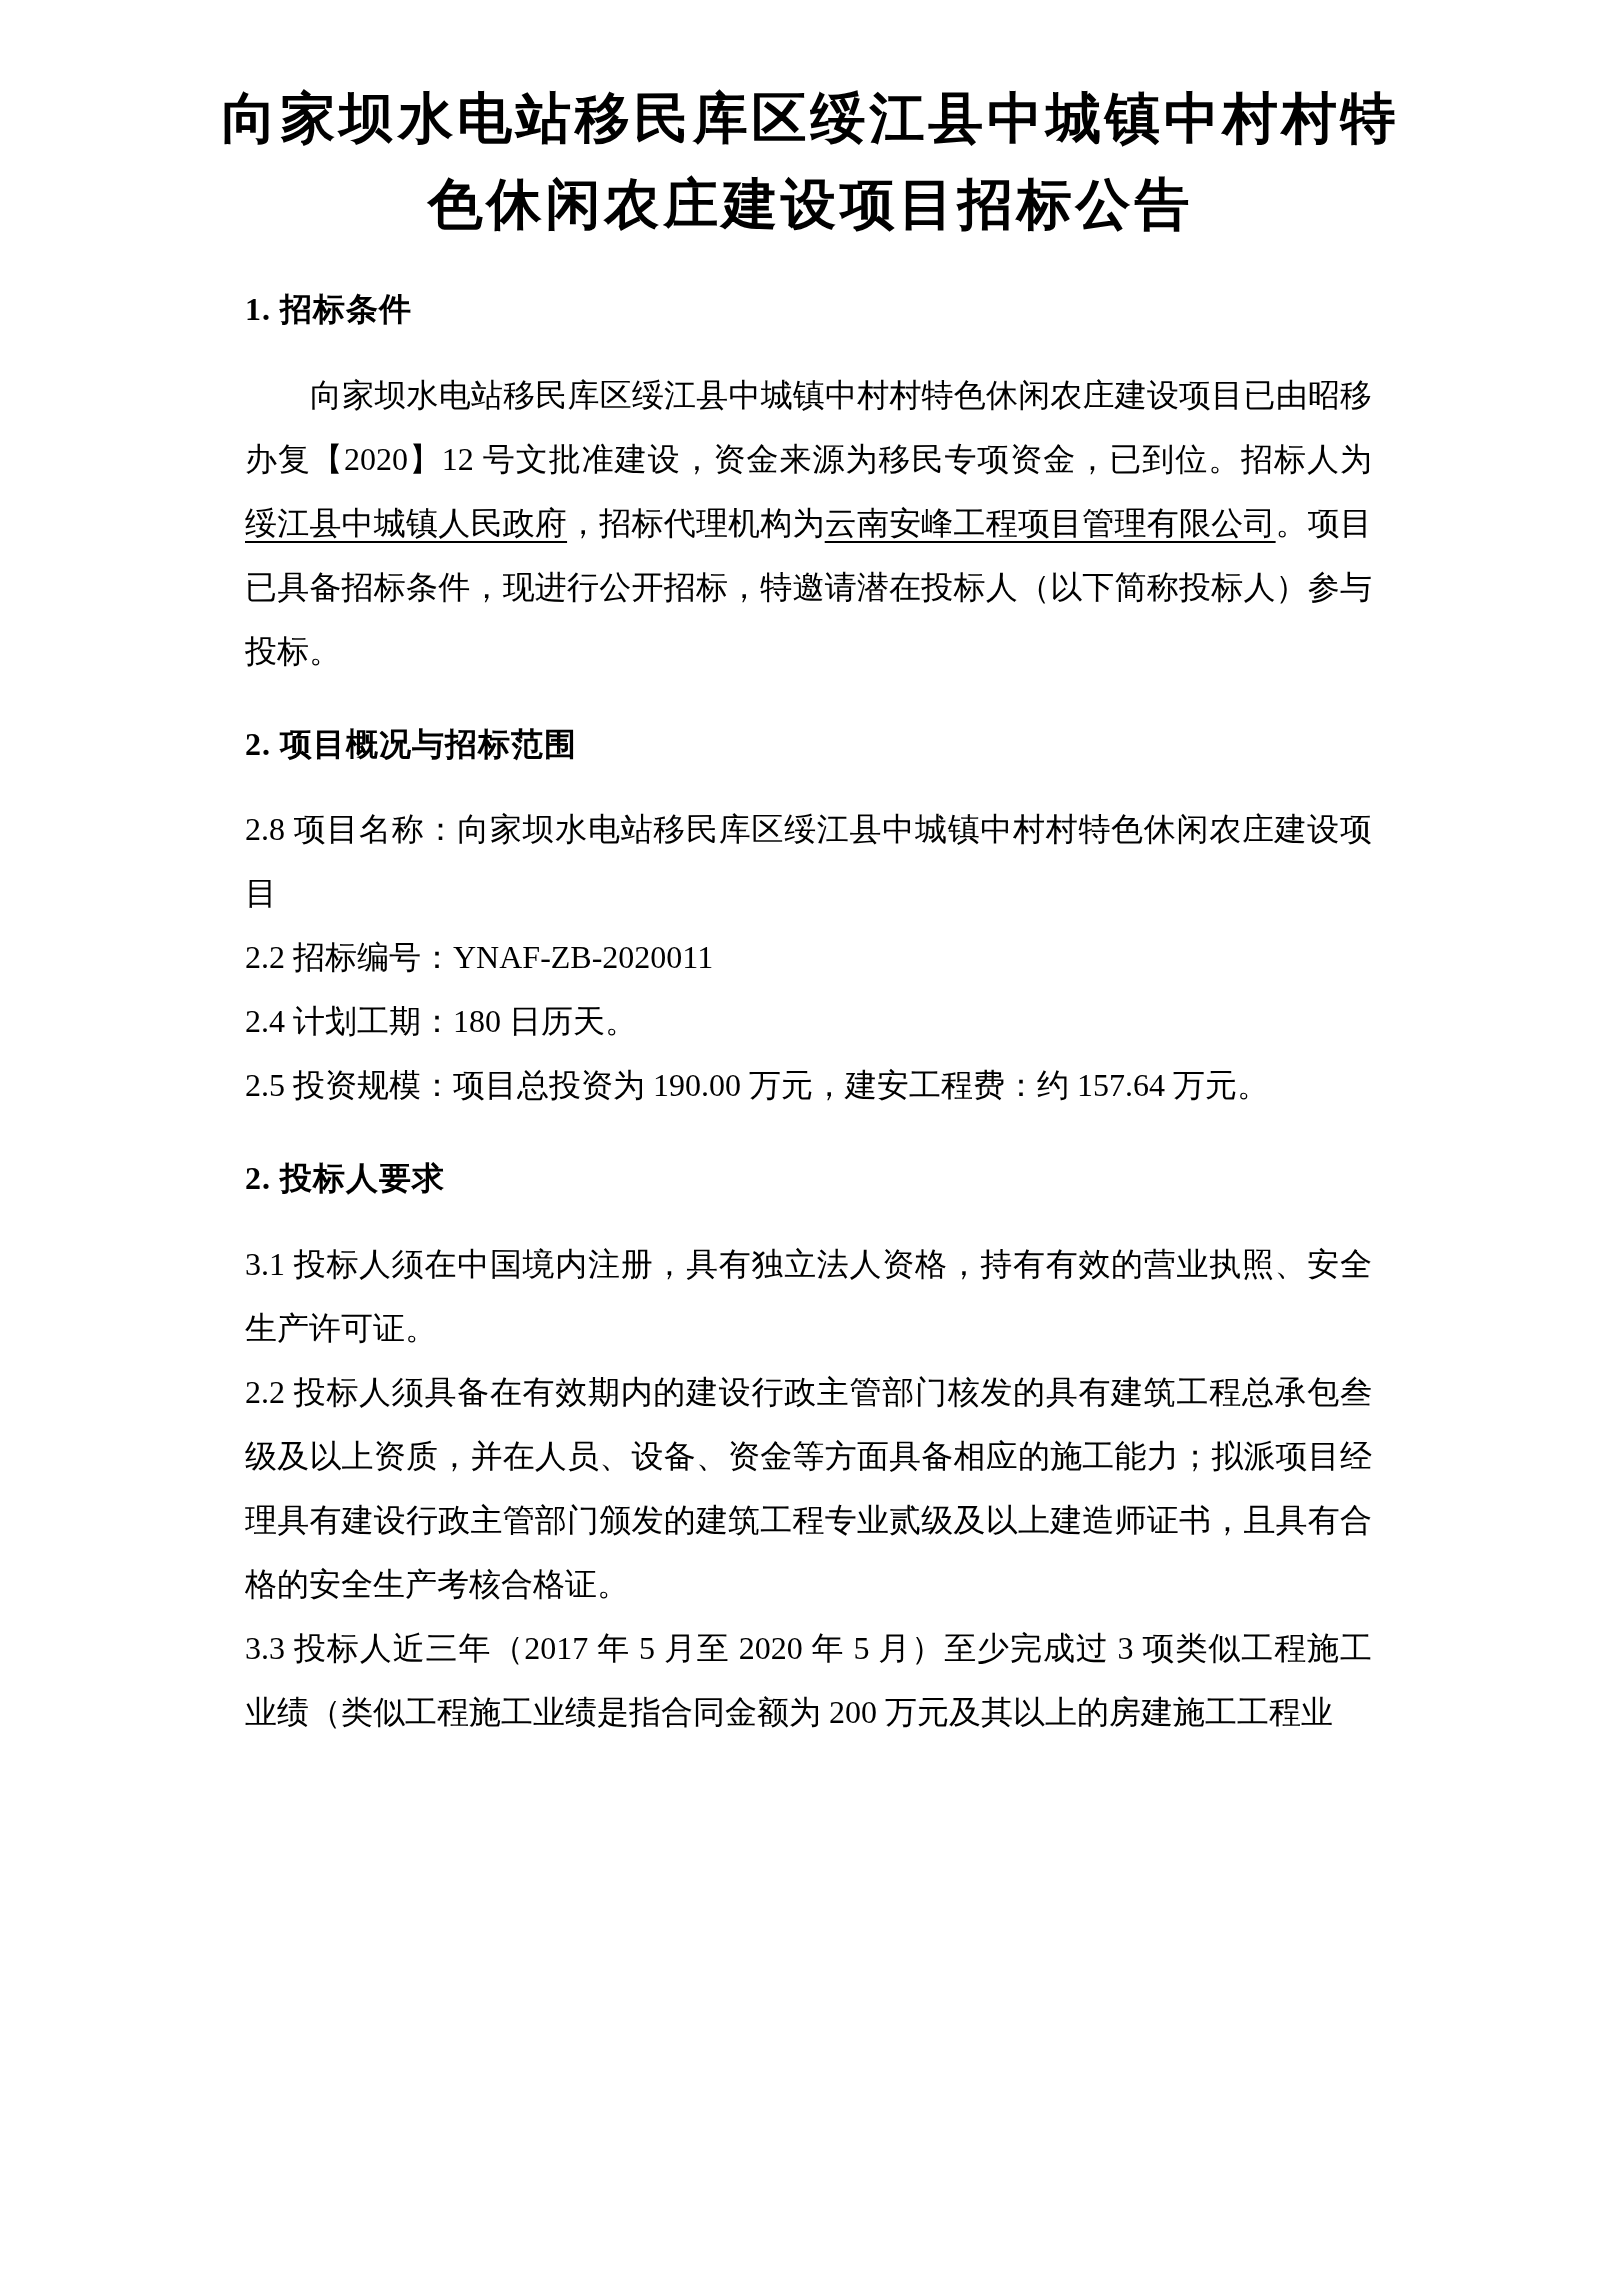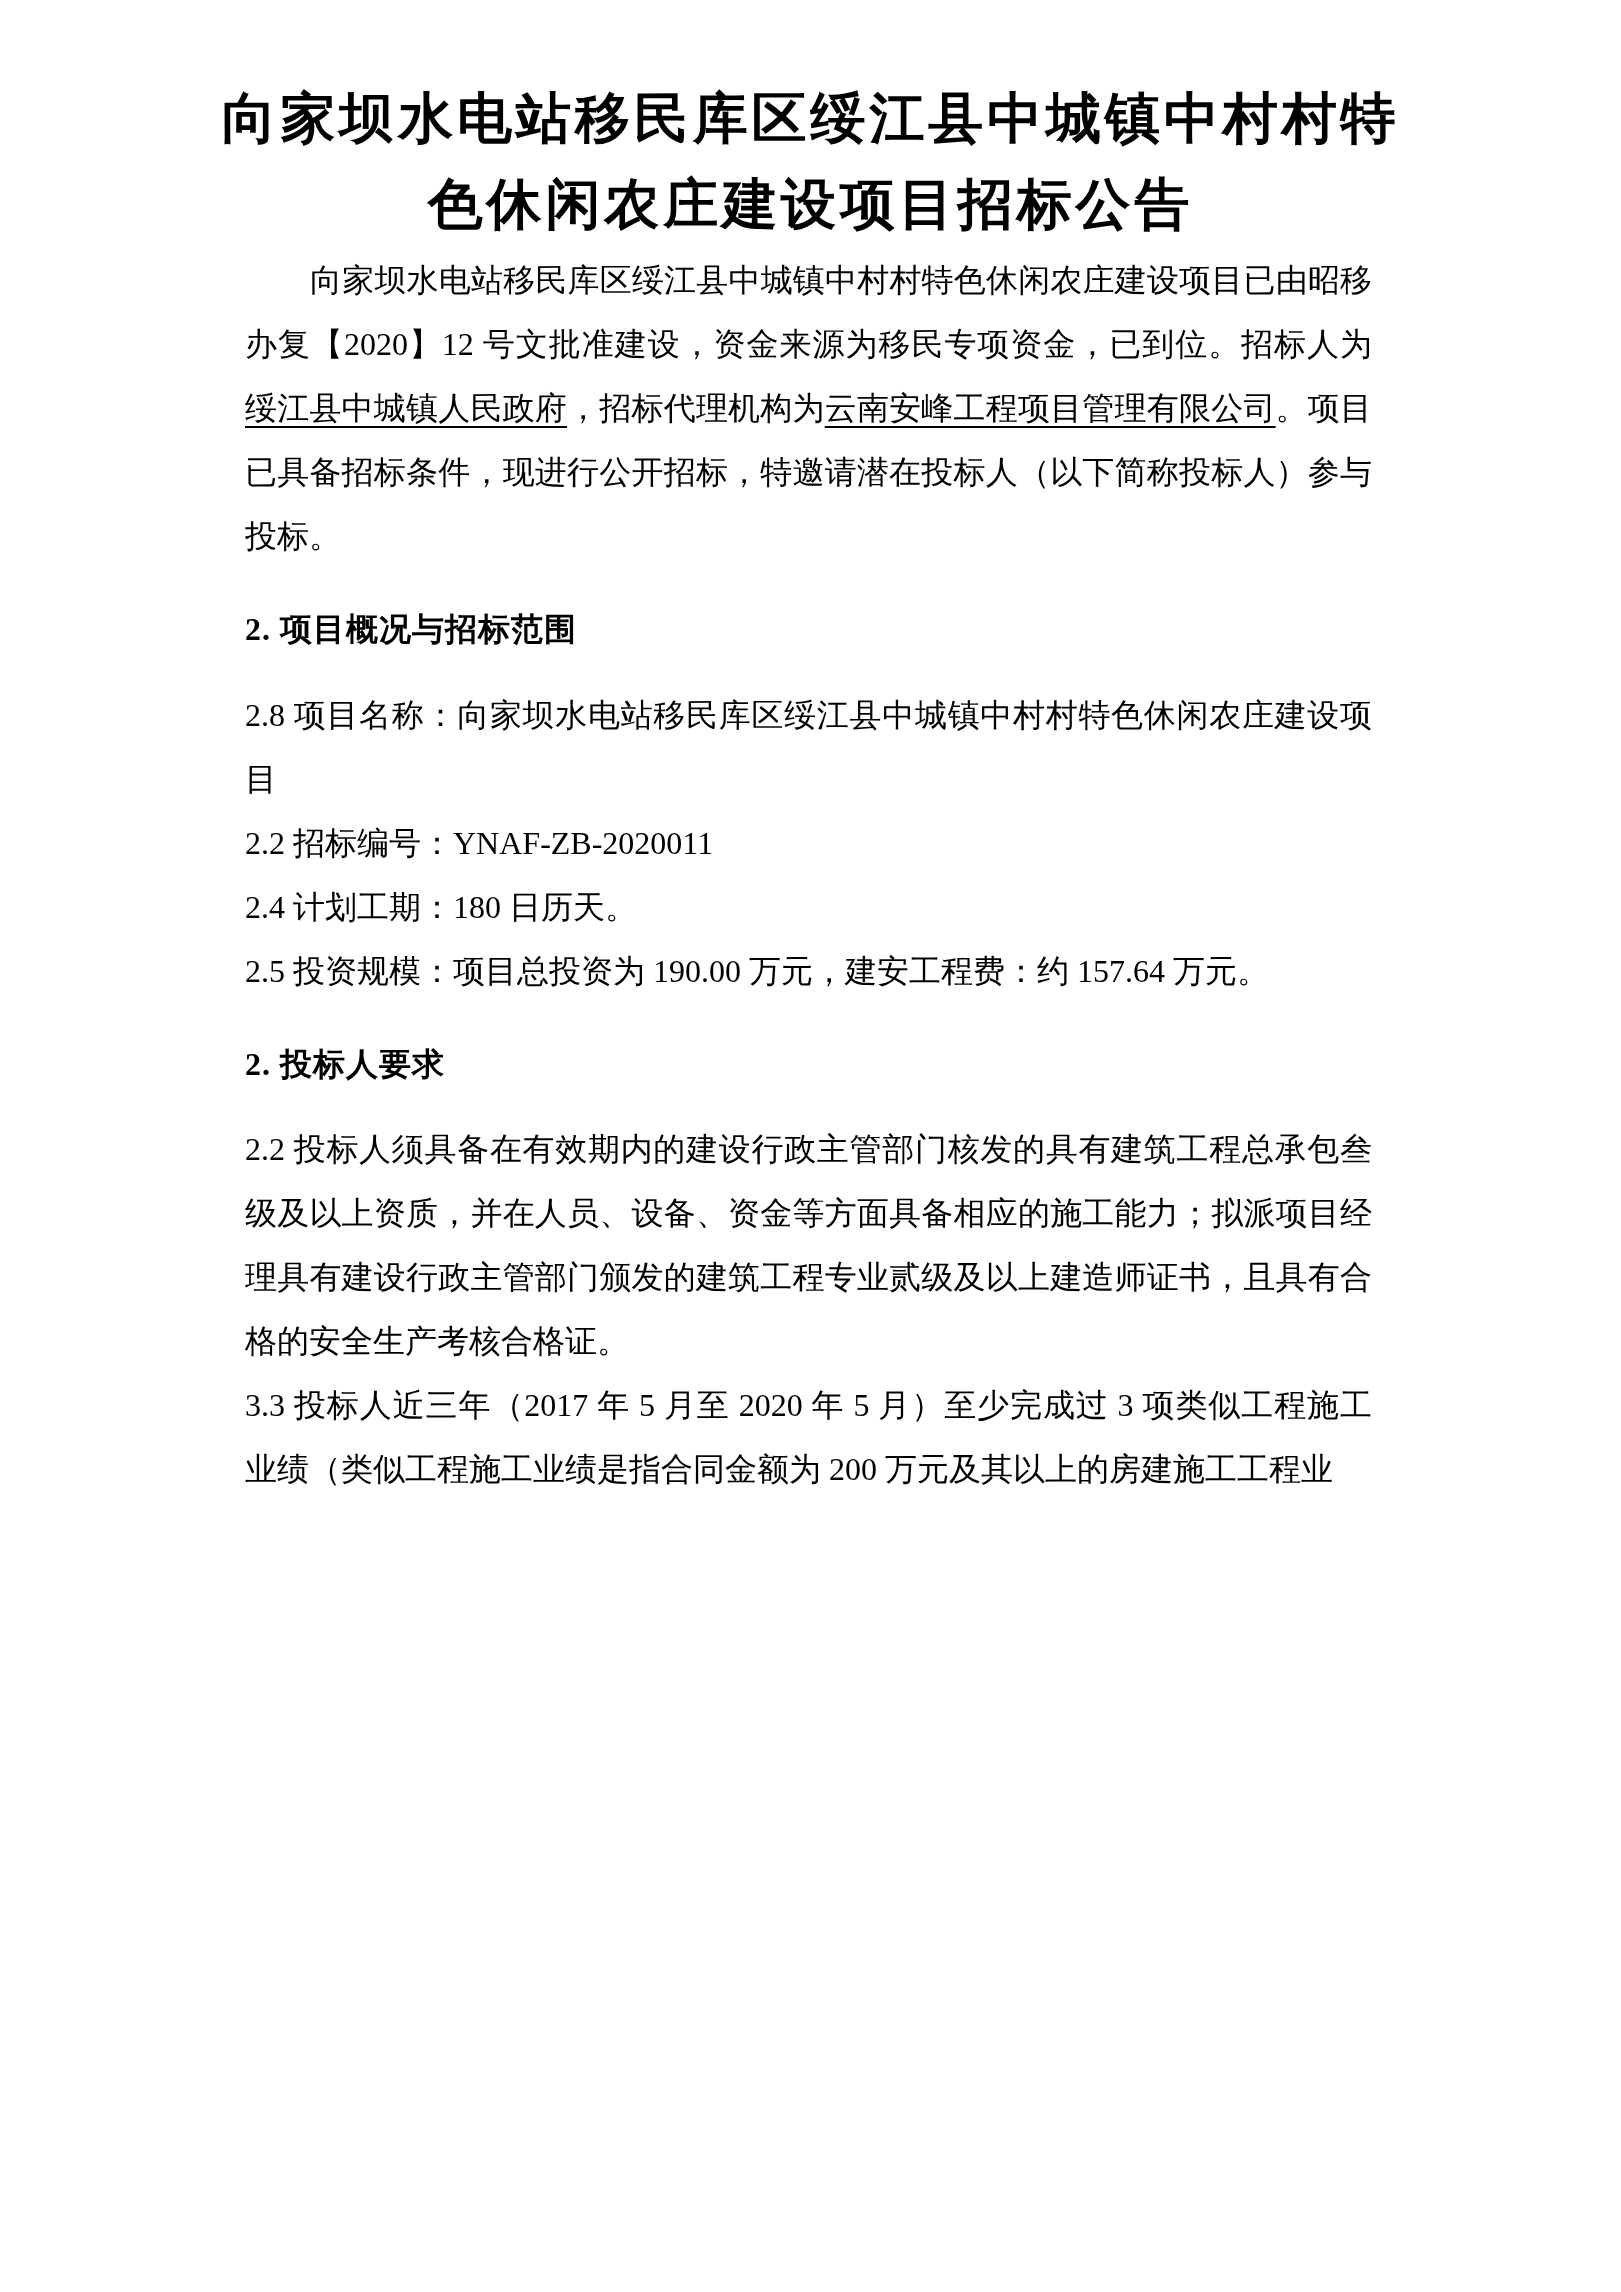--- a/index.html
+++ b/index.html
@@ -59,30 +59,32 @@
 </style>
 </head>
 <body>
 
 <div class="page">
 
   <h1 class="doc-title">向家坝水电站移民库区绥江县中城镇中村村特色休闲农庄建设项目招标公告</h1>
 
   <div class="content">
 
+    <h2 class="sec-heading">1. 招标条件</h2>
 
     <p class="para first-indent"><span>向家坝水电站移民库区绥江县中城镇中村村特色休闲农庄建设项目已由昭移办复【2020】12 号文批准建设，资金来源为移民专项资金，已到位。招标人为</span><span class="u">绥江县中城镇人民政府</span><span>，招标代理机构为</span><span class="u">云南安峰工程项目管理有限公司</span><span>。项目已具备招标条件，现进行公开招标，特邀请潜在投标人（以下简称投标人）参与投标。</span></p>
 
     <h2 class="sec-heading">2. 项目概况与招标范围</h2>
 
     <p class="para">2.8 项目名称：向家坝水电站移民库区绥江县中城镇中村村特色休闲农庄建设项目</p>
     <p class="para">2.2 招标编号：YNAF-ZB-2020011</p>
     <p class="para">2.4 计划工期：180 日历天。</p>
     <p class="para">2.5 投资规模：项目总投资为 190.00 万元，建安工程费：约 157.64 万元。</p>
 
     <h2 class="sec-heading">2. 投标人要求</h2>
 
+    <p class="para">3.1 投标人须在中国境内注册，具有独立法人资格，持有有效的营业执照、安全生产许可证。</p>
     <p class="para">2.2 投标人须具备在有效期内的建设行政主管部门核发的具有建筑工程总承包叁级及以上资质，并在人员、设备、资金等方面具备相应的施工能力；拟派项目经理具有建设行政主管部门颁发的建筑工程专业贰级及以上建造师证书，且具有合格的安全生产考核合格证。</p>
     <p class="para">3.3 投标人近三年（2017 年 5 月至 2020 年 5 月）至少完成过 3 项类似工程施工业绩（类似工程施工业绩是指合同金额为 200 万元及其以上的房建施工工程业</p>
 
   </div>
 </div>
 
 
 </body></html>

